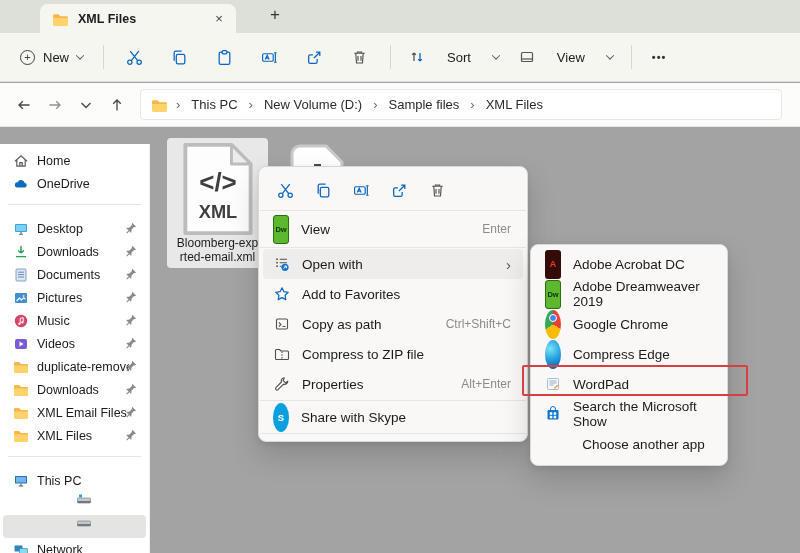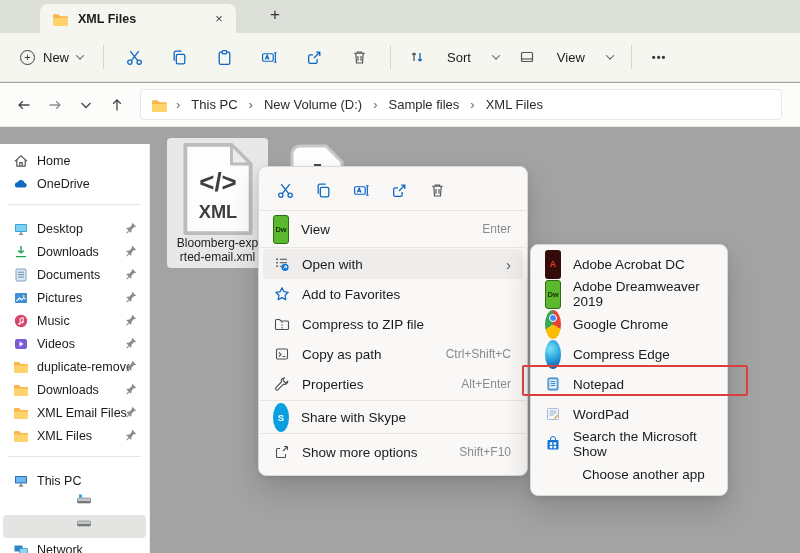--- a/index.html
+++ b/index.html
@@ -520,91 +520,71 @@
       <span class="mic">
         <svg viewBox="0 0 16 16">
             <path d="M8 1.8l1.9 3.9 4.3.6-3.1 3 .7 4.3L8 11.6l-3.8 2 .7-4.3-3.1-3 4.3-.6z" fill="none" stroke="#0b66c3" stroke-width="1.2" stroke-linejoin="round"></path>
           </svg>
       </span>
       <span>Add to Favorites</span>
     </div>
     <div class="mrow">
       <span class="mic">
         <svg viewBox="0 0 16 16" fill="none" stroke="#4f4f4f" stroke-width="1.1">
-            <path d="M1.5 12.5v-8a1 1 0 0 1 1-1h3L7 5h6.5a1 1 0 0 1 1 1v6.5a1 1 0 0 1-1 1h-11a1 1 0 0 1-1-1z"></path>
-            <path d="M8 5.5v7" stroke-dasharray="1.4 1.4"></path>
-          </svg>
-      </span>
-      <span>Compress to ZIP file</span>
+            <rect x="2.5" y="3" width="11" height="10" rx="1.2"></rect>
+            <path d="M5 6.5l2 2-2 2M8.5 10.5h3"></path>
+          </svg>
+      </span>
+      <span>Copy as path</span>
+      <span class="sc">Ctrl+Shift+C</span>
     </div>
     <div class="mrow">
       <span class="mic">
         <svg viewBox="0 0 16 16" fill="none" stroke="#4f4f4f" stroke-width="1.1">
-            <rect x="2.5" y="3" width="11" height="10" rx="1.2"></rect>
-            <path d="M5 6.5l2 2-2 2M8.5 10.5h3"></path>
-          </svg>
-      </span>
-      <span>Copy as path</span>
-      <span class="sc">Ctrl+Shift+C</span>
+            <path d="M1.5 12.5v-8a1 1 0 0 1 1-1h3L7 5h6.5a1 1 0 0 1 1 1v6.5a1 1 0 0 1-1 1h-11a1 1 0 0 1-1-1z"></path>
+            <path d="M8 5.5v7" stroke-dasharray="1.4 1.4"></path>
+          </svg>
+      </span>
+      <span>Compress to ZIP file</span>
     </div>
     <div class="mrow">
       <span class="mic">
         <svg viewBox="0 0 16 16" fill="none" stroke="#4f4f4f">
             <path d="M13.8 5.2a3.2 3.2 0 0 1-4.3 3L4 13.7a1.5 1.5 0 0 1-2.1-2.1L7.4 6a3.2 3.2 0 0 1 3-4.3L9.1 4.5l2.4 2.4z" stroke-width="1.1" stroke-linejoin="round"></path>
           </svg>
       </span>
       <span>Properties</span>
       <span class="sc">Alt+Enter</span>
     </div>
     <div class="msep"></div>
     <div class="mrow">
       <span class="mic appic skype">S</span>
       <span>Share with Skype</span>
     </div>
     <div class="msep"></div>
-    <div class="mrow tall">
-      <span class="mic">
-        <svg viewBox="0 0 16 16" fill="none" stroke="#4f4f4f" stroke-width="1.1">
-            <path d="M6 4.5H3.5a1 1 0 0 0-1 1v7a1 1 0 0 0 1 1h7a1 1 0 0 0 1-1V10"></path>
-            <path d="M9 7l4.5-4.5M13.5 2.5H10M13.5 2.5V6"></path>
-          </svg>
-      </span>
-      <span>Show more options</span>
-      <span class="sc">Shift+F10</span>
-    </div>
   </div>
 
   <div class="submenu">
     <div class="arow">
       <span class="appic acro">A</span>
       <span>Adobe Acrobat DC</span>
     </div>
     <div class="arow">
       <span class="appic dwic">Dw</span>
       <span>Adobe Dreamweaver 2019</span>
     </div>
     <div class="arow">
       <span class="appic chrome">
           <i></i>
         </span>
       <span>Google Chrome</span>
     </div>
     <div class="arow">
       <span class="appic edge"></span>
       <span>Compress Edge</span>
-    </div>
-    <div class="arow">
-      <span class="appic">
-        <svg viewBox="0 0 16 16">
-            <rect x="3" y="2" width="10" height="12" rx="1.2" fill="#7ab8e8" stroke="#2274b8" stroke-width="0.9"></rect>
-            <rect x="4.4" y="3.6" width="7.2" height="8.8" fill="#eaf4fc"></rect>
-            <path d="M5.6 5.6h4.8M5.6 7.6h4.8M5.6 9.6h4.8" stroke="#2274b8" stroke-width="0.9"></path>
-          </svg>
-      </span>
-      <span>Notepad</span>
     </div>
     <div class="arow">
       <span class="appic">
         <svg viewBox="0 0 16 16">
             <rect x="2.5" y="2.5" width="11" height="11" rx="1" fill="#f4f8fc" stroke="#9db4cc" stroke-width="0.9"></rect>
             <path d="M4.5 5h7M4.5 7h7M4.5 9h4" stroke="#8aa6c4" stroke-width="0.9"></path>
             <path d="M9 12l3.3-3.3 1 1L10 13z" fill="#e8a33d"></path>
           </svg>
       </span>
       <span>WordPad</span>

